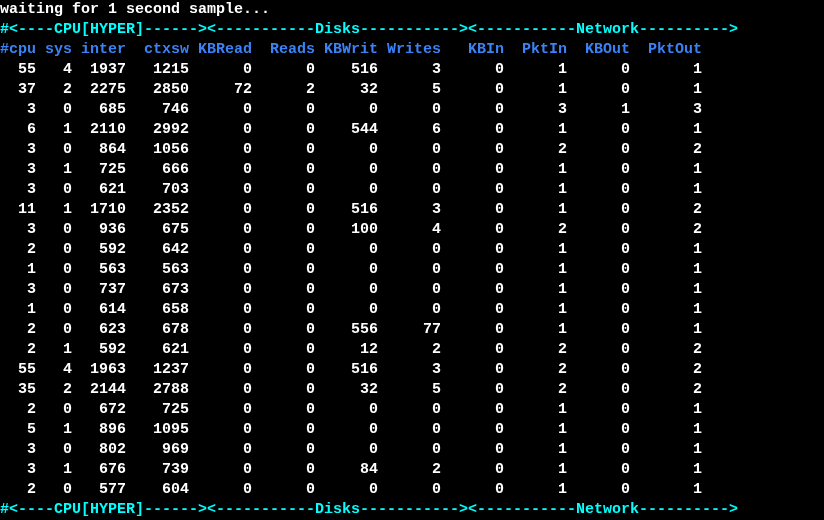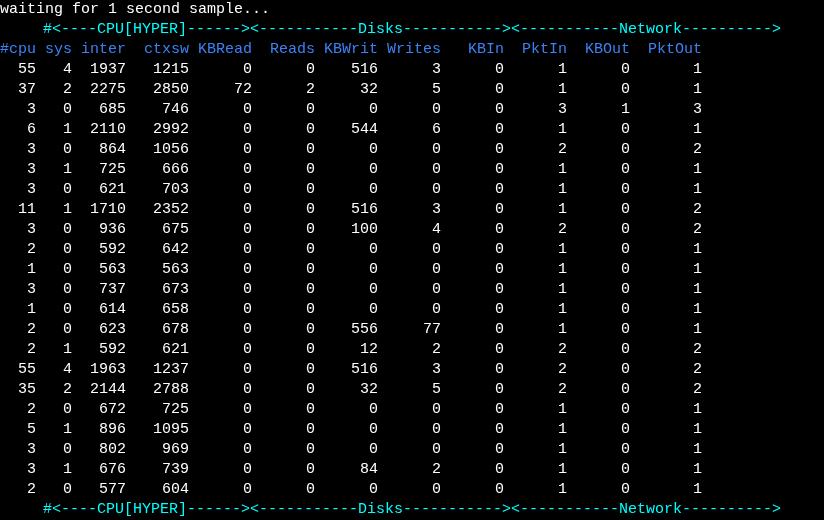--- a/index.html
+++ b/index.html
@@ -10,21 +10,22 @@
     font-family: "Courier New", Consolas, monospace;
     font-size: 15px;
     line-height: 20px;
     width: 824px;
     height: 520px;
     overflow: hidden;
   }
   .term {
     padding: 0;
     white-space: pre;
+    font-weight: bold;
   }
-  .hdr1 { color: #00ffff; margin-left: 43px; } 
+  .hdr1 { color: #00ffff; } 
   .hdr2 { color: #3b82f6; } 
   .row  { color: #ffffff; }
 </style>
 </head>
 <body>
 
 <div class="term" id="term"><div class="row">waiting for 1 second sample...</div><div class="hdr1">#&lt;----CPU[HYPER]------&gt;&lt;-----------Disks-----------&gt;&lt;-----------Network----------&gt;</div><div class="hdr2">#cpu sys inter  ctxsw KBRead  Reads KBWrit Writes   KBIn  PktIn  KBOut  PktOut</div><div class="row">  55   4  1937   1215      0      0    516      3      0      1      0       1</div><div class="row">  37   2  2275   2850     72      2     32      5      0      1      0       1</div><div class="row">   3   0   685    746      0      0      0      0      0      3      1       3</div><div class="row">   6   1  2110   2992      0      0    544      6      0      1      0       1</div><div class="row">   3   0   864   1056      0      0      0      0      0      2      0       2</div><div class="row">   3   1   725    666      0      0      0      0      0      1      0       1</div><div class="row">   3   0   621    703      0      0      0      0      0      1      0       1</div><div class="row">  11   1  1710   2352      0      0    516      3      0      1      0       2</div><div class="row">   3   0   936    675      0      0    100      4      0      2      0       2</div><div class="row">   2   0   592    642      0      0      0      0      0      1      0       1</div><div class="row">   1   0   563    563      0      0      0      0      0      1      0       1</div><div class="row">   3   0   737    673      0      0      0      0      0      1      0       1</div><div class="row">   1   0   614    658      0      0      0      0      0      1      0       1</div><div class="row">   2   0   623    678      0      0    556     77      0      1      0       1</div><div class="row">   2   1   592    621      0      0     12      2      0      2      0       2</div><div class="row">  55   4  1963   1237      0      0    516      3      0      2      0       2</div><div class="row">  35   2  2144   2788      0      0     32      5      0      2      0       2</div><div class="row">   2   0   672    725      0      0      0      0      0      1      0       1</div><div class="row">   5   1   896   1095      0      0      0      0      0      1      0       1</div><div class="row">   3   0   802    969      0      0      0      0      0      1      0       1</div><div class="row">   3   1   676    739      0      0     84      2      0      1      0       1</div><div class="row">   2   0   577    604      0      0      0      0      0      1      0       1</div><div class="hdr1">#&lt;----CPU[HYPER]------&gt;&lt;-----------Disks-----------&gt;&lt;-----------Network----------&gt;</div></div>
 
 </body></html>

